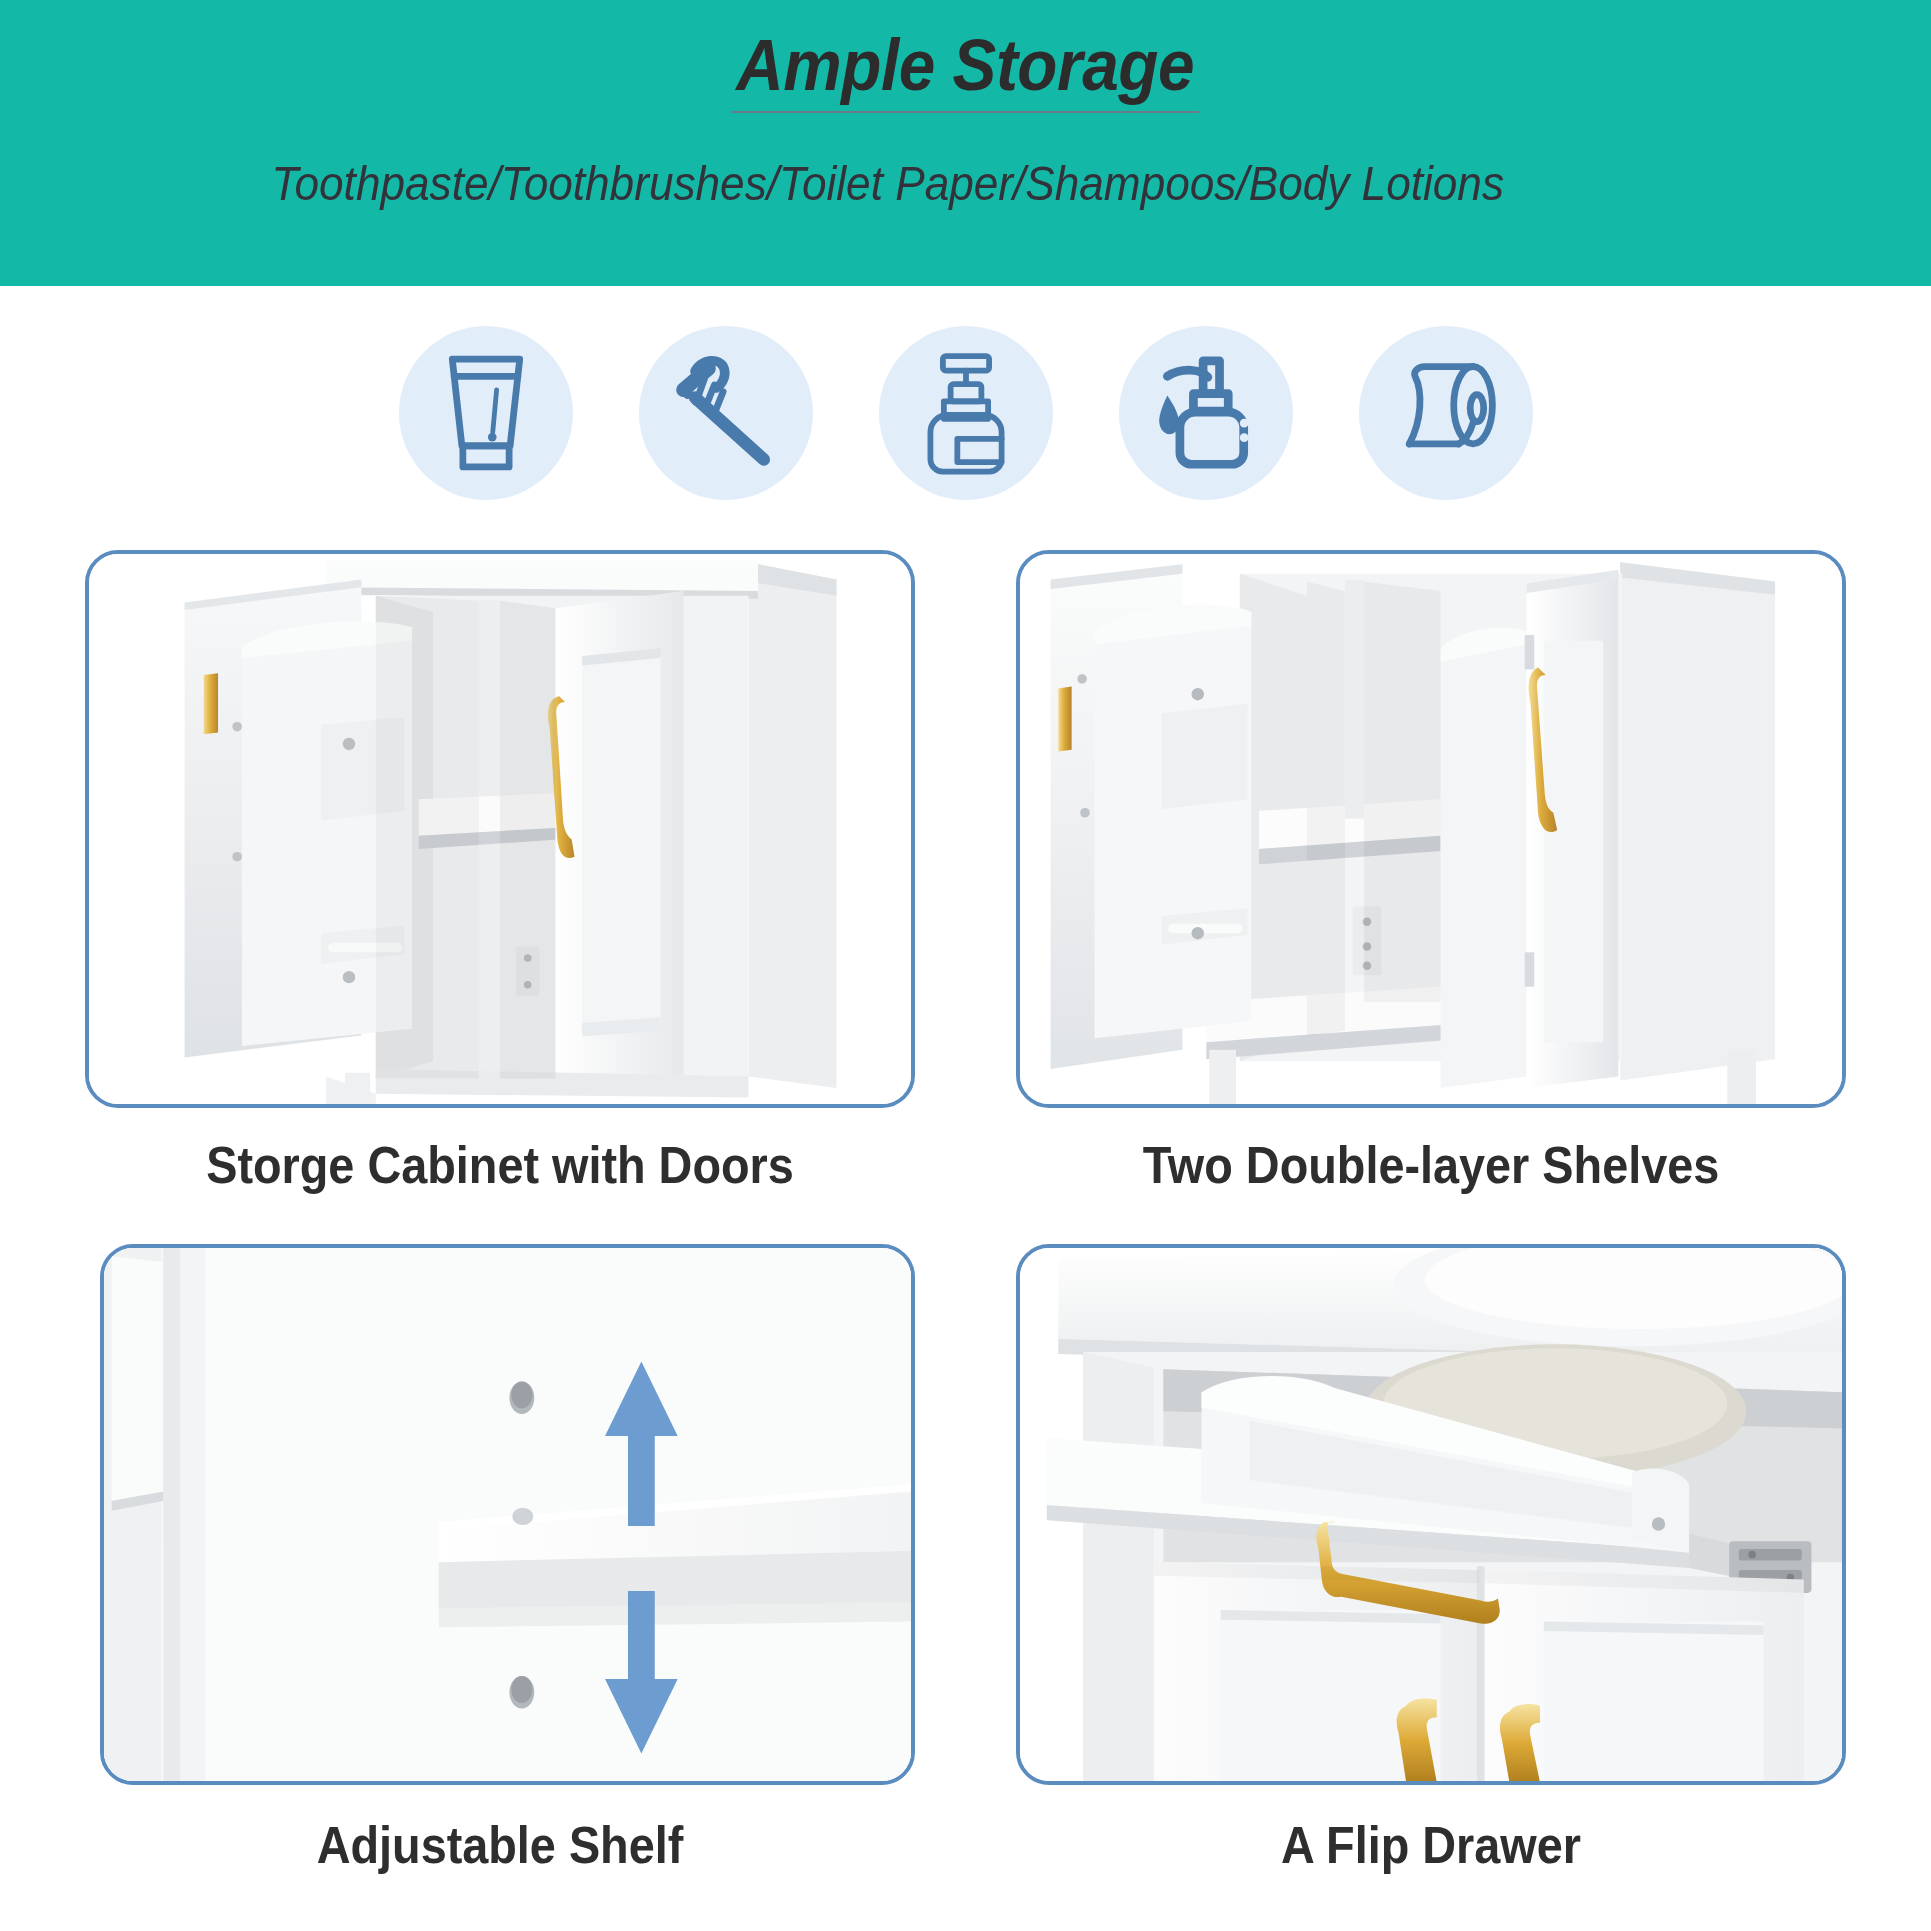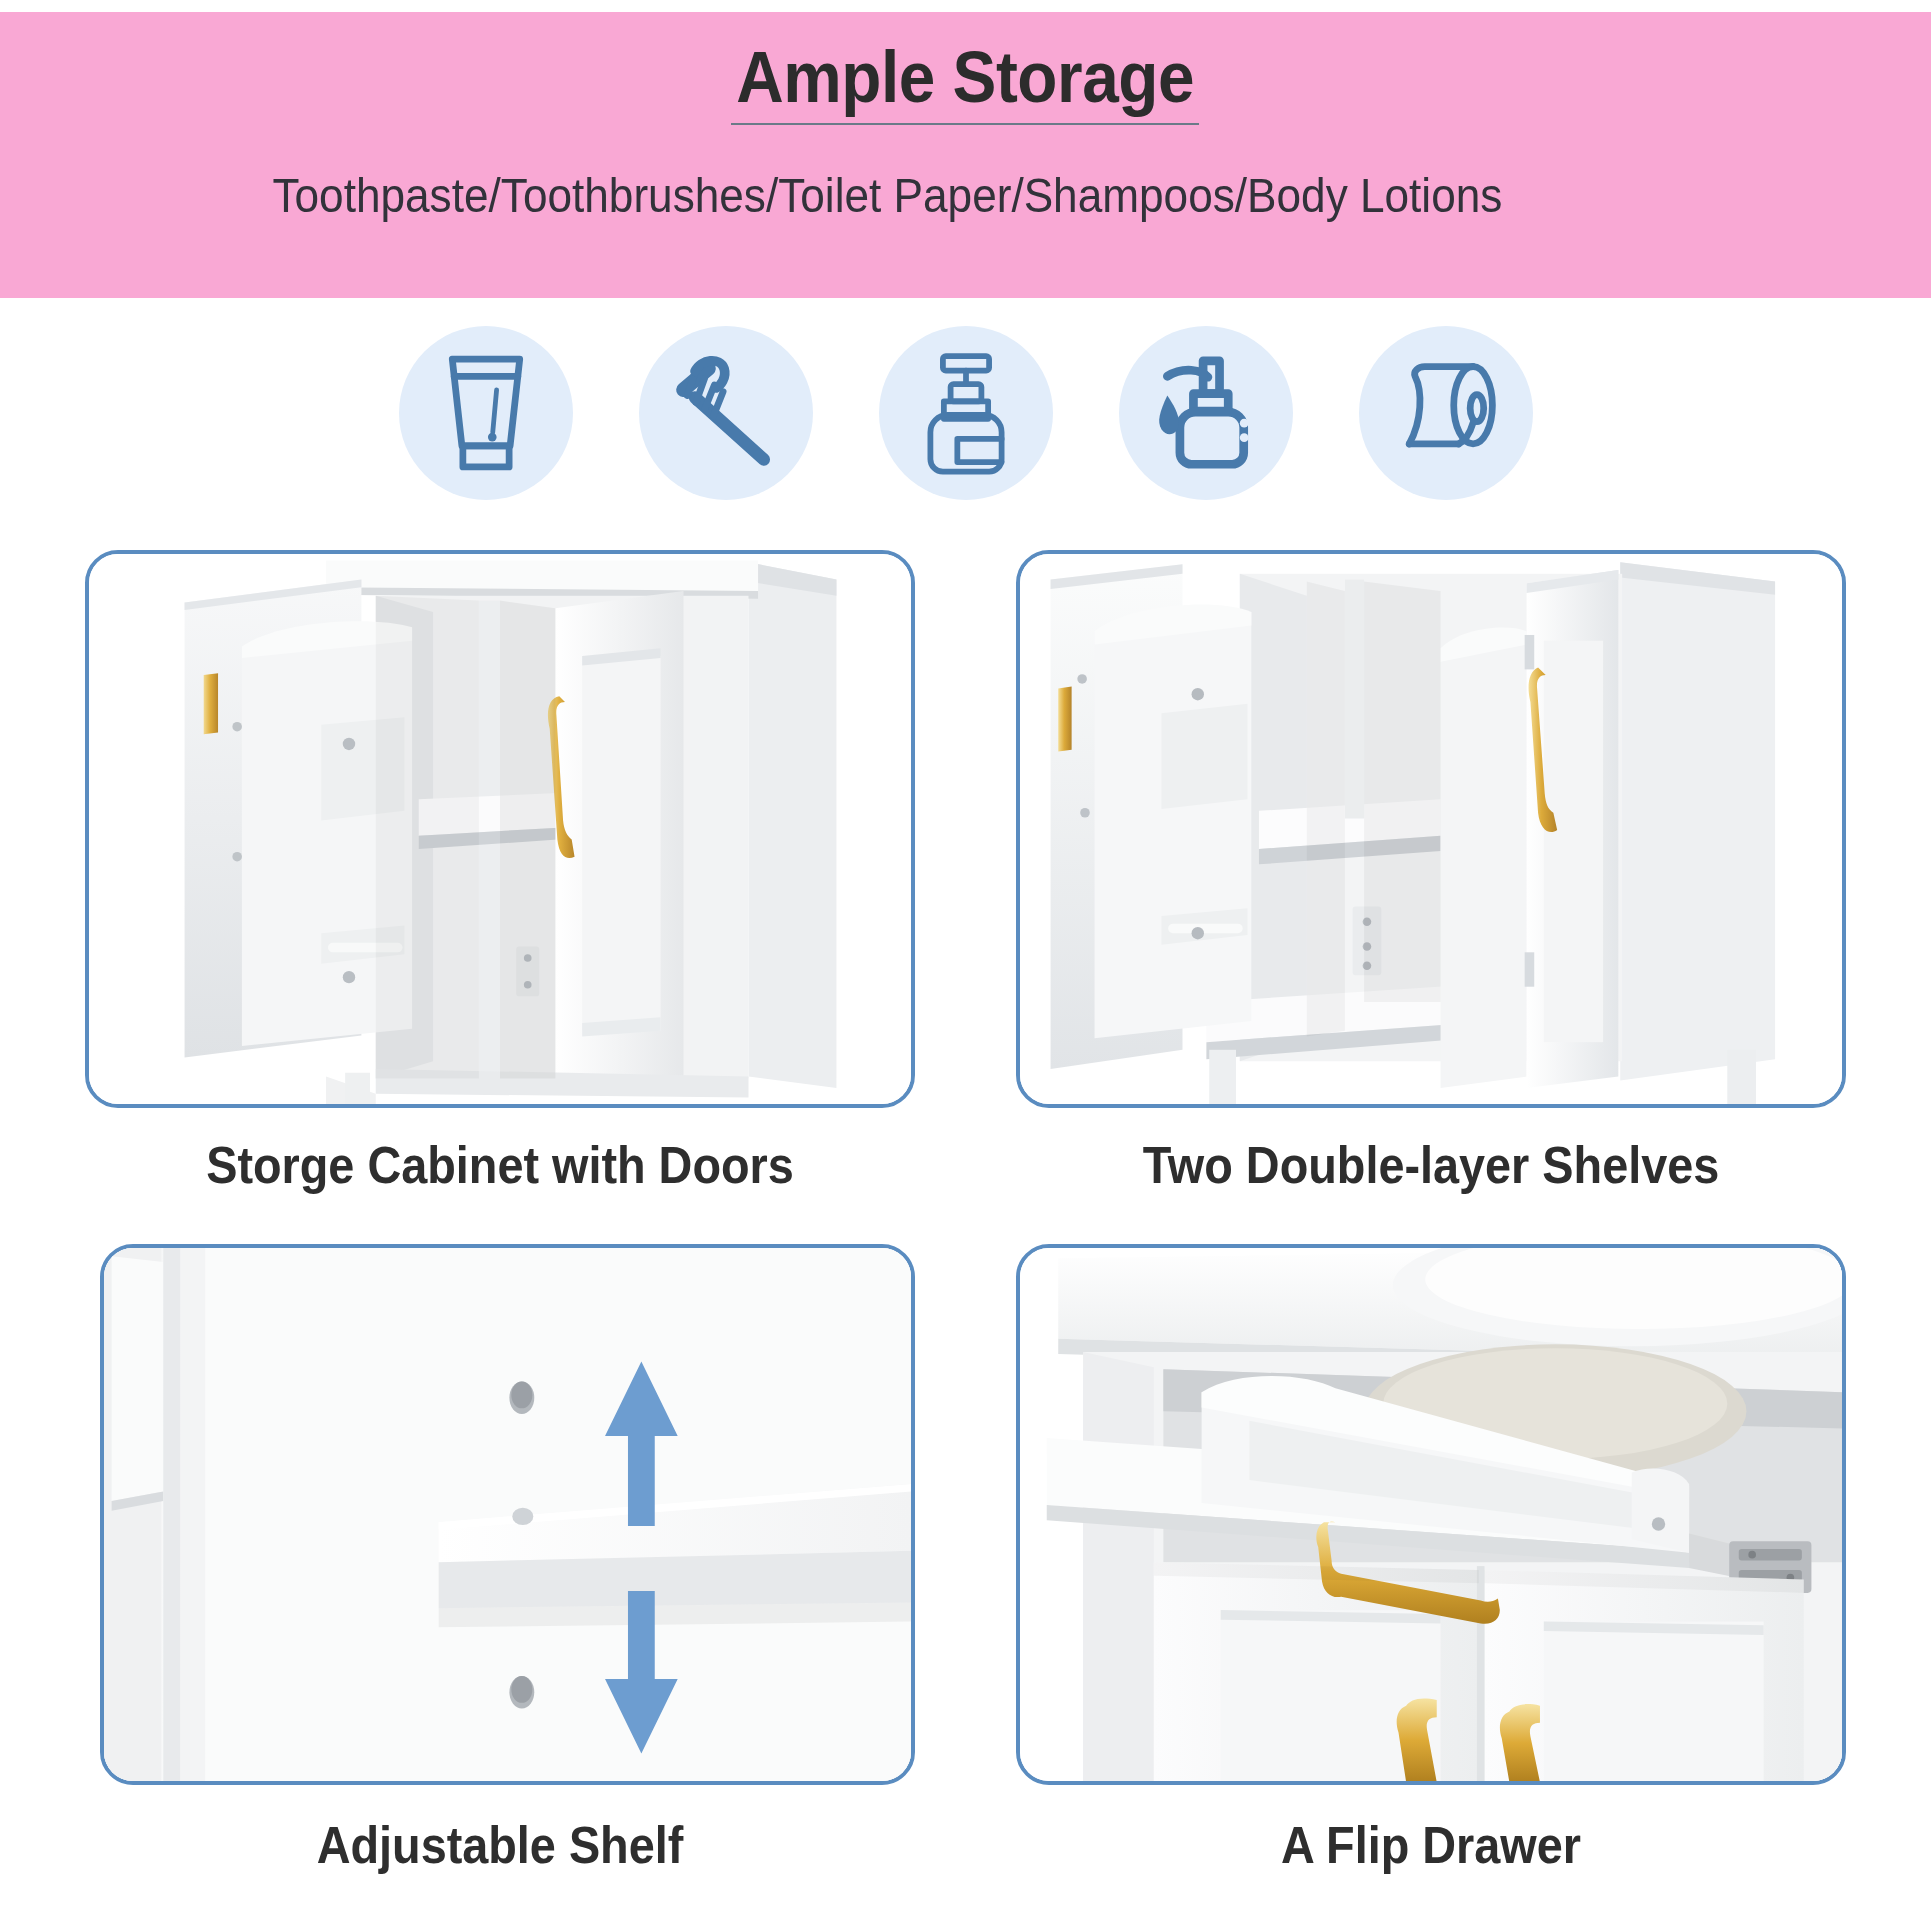--- a/index.html
+++ b/index.html
@@ -17,25 +17,26 @@
     position: relative;
     width: 1931px;
     height: 1931px;
     background: #ffffff;
   }
 
   
   .header-band {
     position: absolute;
     left: 0;
-    top: 12px;
+    top: 0;
     width: 1931px;
     height: 286px;
-    background: #f9a8d4;
+    background: #14b8a6;
     box-sizing: border-box;
+    font-style: italic;
   }
   .header-title-wrap {
     position: absolute;
     left: 0;
     top: 27px;
     width: 1931px;
     text-align: center;
   }
   .header-title {
     display: inline-block;

